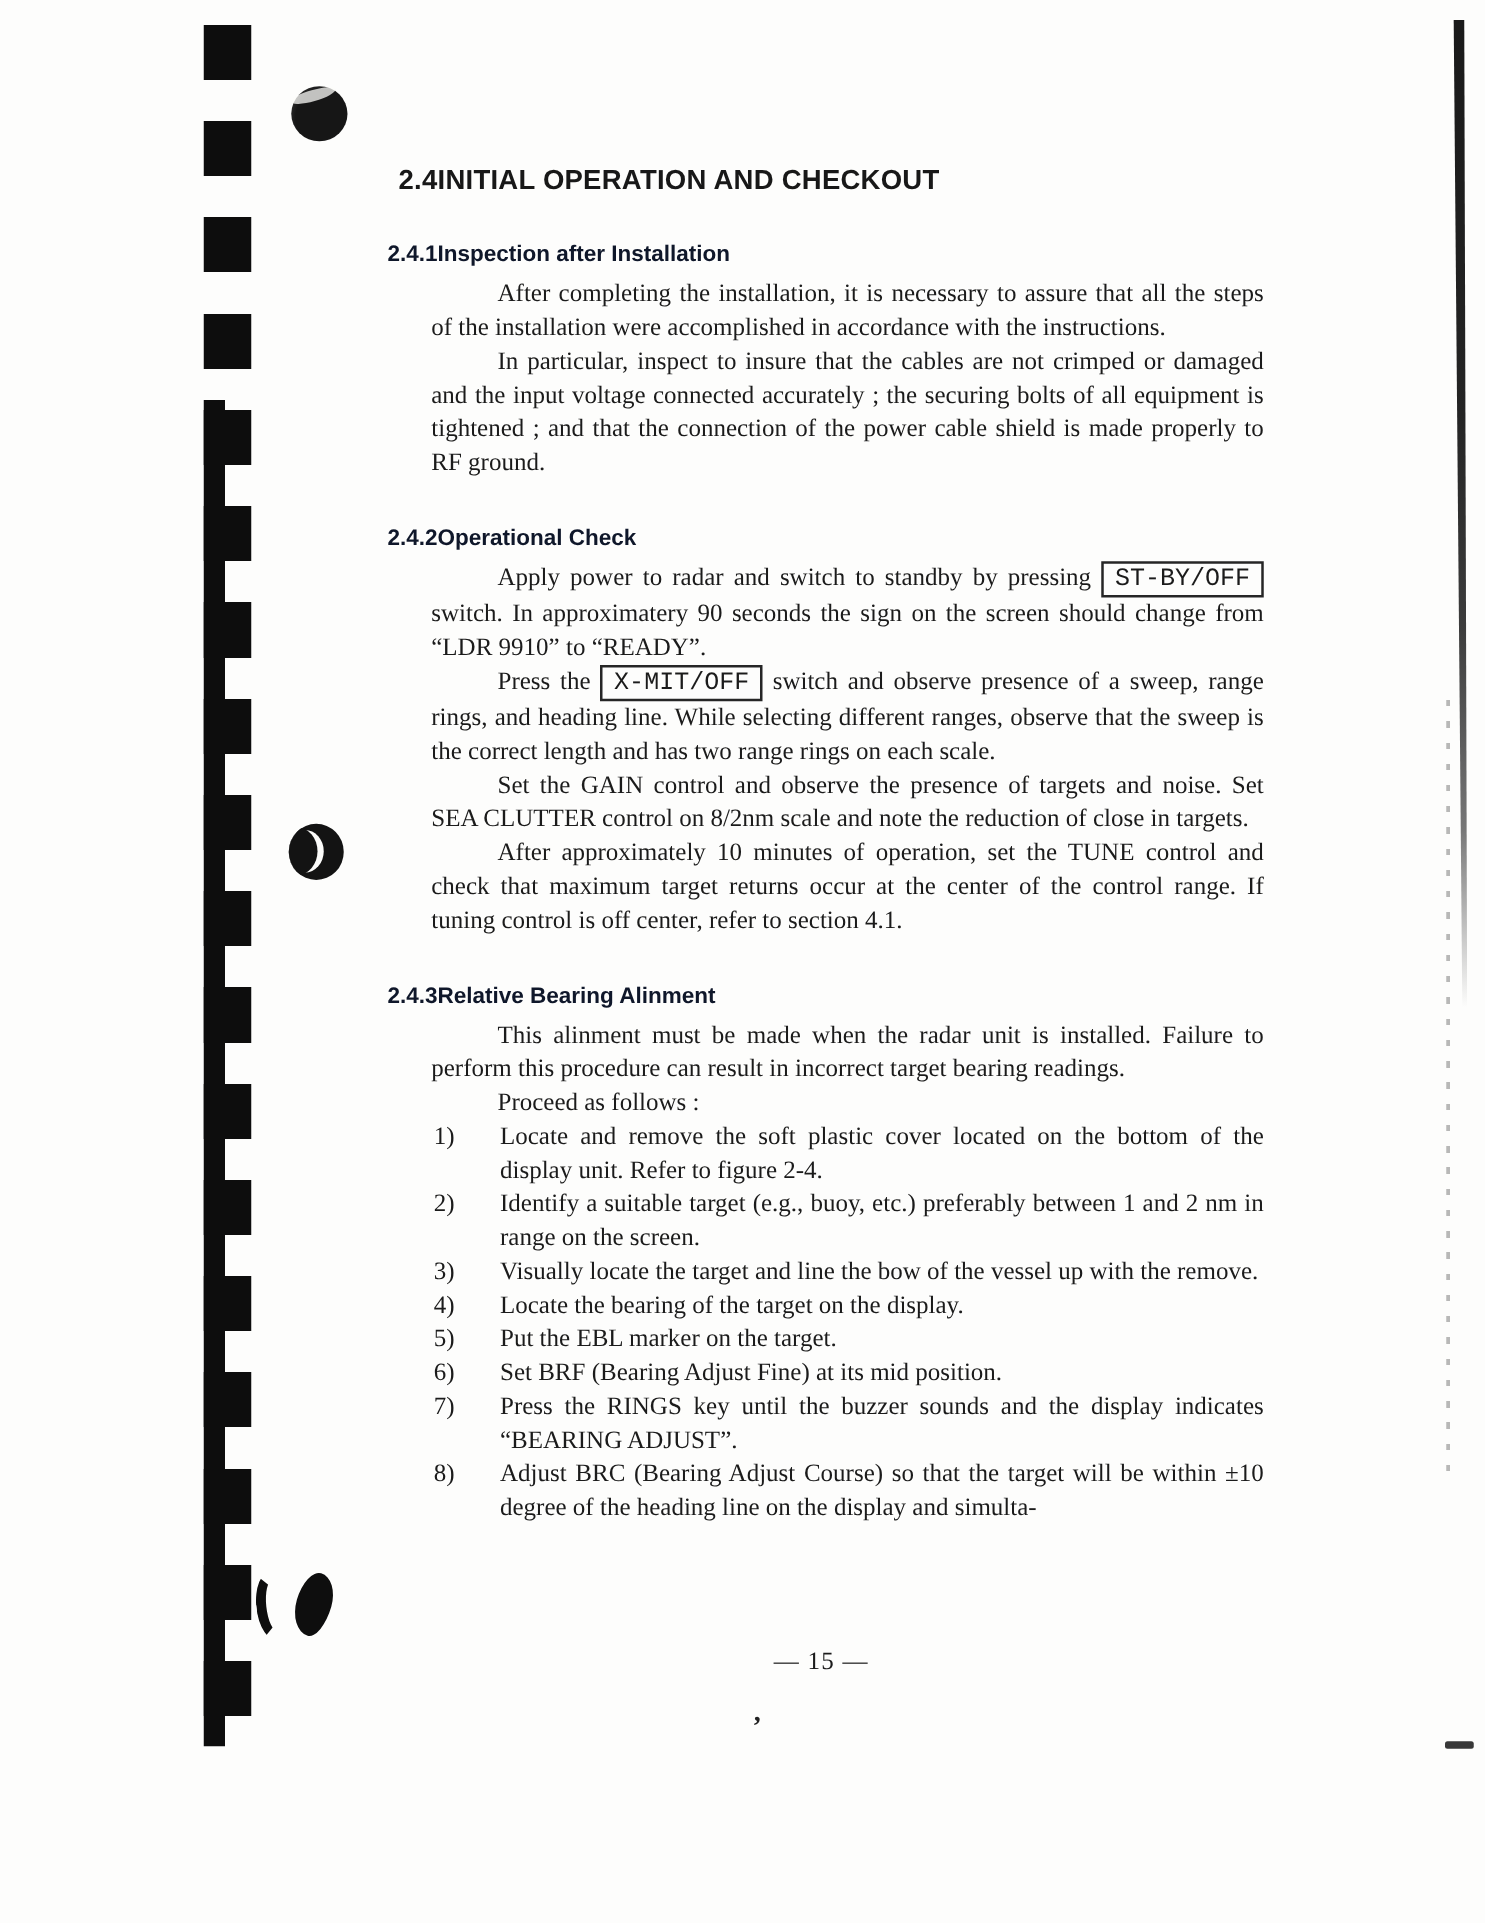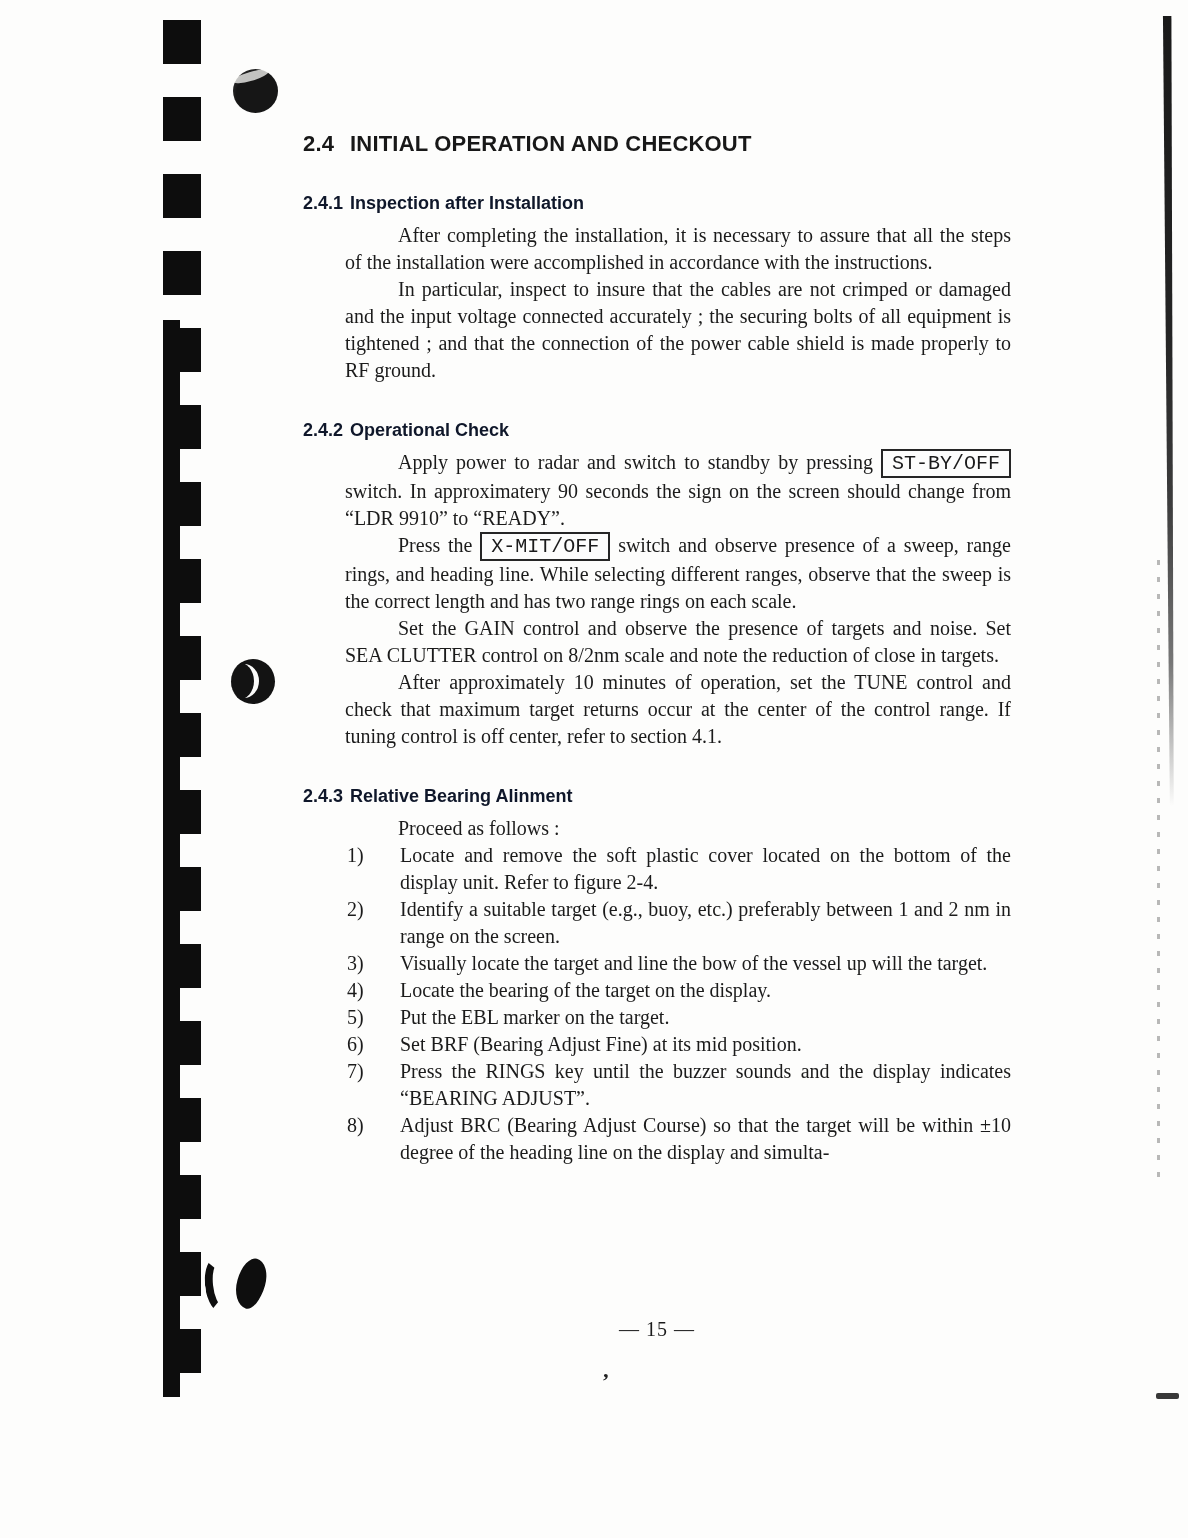--- a/index.html
+++ b/index.html
@@ -75,21 +75,21 @@
   .content{position:absolute;left:303px;top:131px;width:708px;}
 
   h1{
     margin:0 0 34px 0;display:flex;line-height:26px;
     font:bold 22px "Liberation Sans", sans-serif;color:#181818;letter-spacing:.2px;
   }
   h2{
     margin:36px 0 8px 0;display:flex;line-height:22px;
     font:bold 18px "Liberation Sans", sans-serif;color:#0f172a;
   }
-  .hnum{width:47px;flex:none;}
+  .hnum{width:47px;flex:none;text-align:right;}
 
   p.body{
     margin:0 0 0 42px;
     font:20px/27px "Liberation Serif", serif;
     text-align:justify;
   }
   p.indent{text-indent:53px;}
 
   .keybox{
     display:inline-block;border:2px solid #262626;padding:0 9px;line-height:25px;
@@ -142,34 +142,35 @@
     </h2>
     <p class="body indent"><span>Apply power to radar and switch to standby by pressing </span><span class="keybox">ST-BY/OFF</span><span> switch.  In approximatery 90 seconds the sign on the screen should change from “LDR 9910” to “READY”.</span></p>
     <p class="body indent"><span>Press the </span><span class="keybox">X-MIT/OFF</span><span> switch and observe presence of a sweep, range rings, and heading line.  While selecting different ranges, observe that the sweep is the correct length and has two range rings on each scale.</span></p>
     <p class="body indent">Set the GAIN control and observe the presence of targets and noise. Set SEA CLUTTER control on 8/2nm scale and note the reduction of close in targets.</p>
     <p class="body indent">After approximately 10 minutes of operation, set the TUNE control and check that maximum target returns occur at the center of the control range.  If tuning control is off center, refer to section 4.1.</p>
 
     <h2>
       <span class="hnum">2.4.3</span>
       <span class="htitle">Relative Bearing Alinment</span>
     </h2>
+    <p class="body indent">This alinment must be made when the radar unit is installed.  Failure to perform this procedure can result in incorrect target bearing readings.</p>
     <p class="body indent">Proceed as follows :</p>
 
     <div class="olist">
       <div class="litem">
           <span class="inum">1)</span>
           <span class="itext">Locate and remove the soft plastic cover located on the bottom of the display unit.  Refer to figure 2-4.</span>
         </div>
       <div class="litem">
           <span class="inum">2)</span>
           <span class="itext">Identify a suitable target (e.g., buoy, etc.) preferably between 1 and 2 nm in range on the screen.</span>
         </div>
       <div class="litem">
           <span class="inum">3)</span>
-          <span class="itext">Visually locate the target and line the bow of the vessel up will the target.</span>
+          <span class="itext">Visually locate the target and line the bow of the vessel up with the remove.</span>
         </div>
       <div class="litem">
           <span class="inum">4)</span>
           <span class="itext">Locate the bearing of the target on the display.</span>
         </div>
       <div class="litem">
           <span class="inum">5)</span>
           <span class="itext">Put the EBL marker on the target.</span>
         </div>
       <div class="litem">

